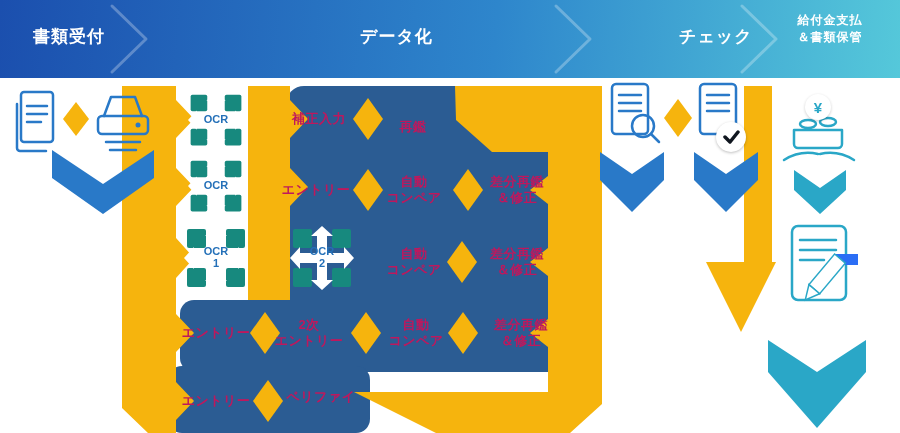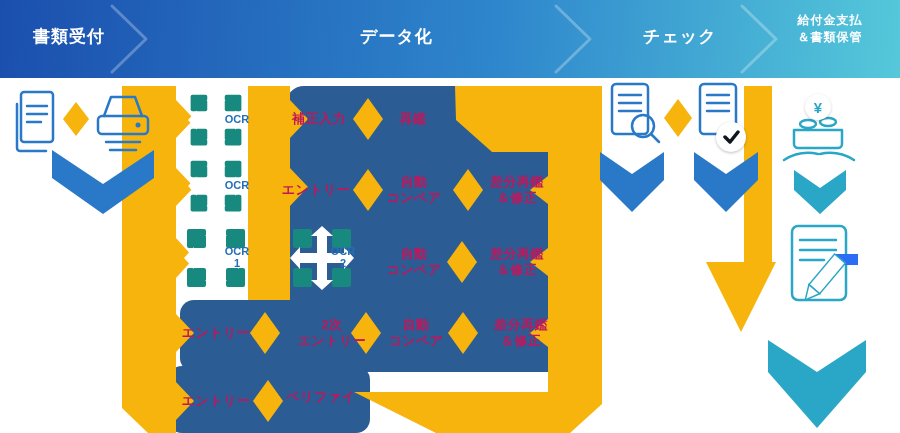--- a/index.html
+++ b/index.html
@@ -12,21 +12,21 @@
   .hdr-center{text-align:center;line-height:1.4;font-size:12px;}
   .bg{position:absolute;left:0;top:0;}
   
   .step{position:absolute;transform:translate(-50%,-50%);color:#be185d;font-size:13px;font-weight:600;
         text-align:center;white-space:pre-line;line-height:1.25;letter-spacing:.5px;z-index:5;}
   
   .ocr-node{position:absolute;z-index:4;}
   .ocr-node svg{position:absolute;left:0;top:0;width:100%;height:100%;}
   .ocr-label{position:absolute;left:50%;top:50%;transform:translate(-50%,-50%);
              color:#2470b8;font-size:11px;font-weight:700;text-align:center;
-             white-space:pre-line;line-height:1.05;z-index:2;margin-left:21px;}
+             white-space:pre-line;line-height:1.05;z-index:2;}
   
   .icon{position:absolute;z-index:4;}
   .check-badge{position:absolute;left:716px;top:122px;width:30px;height:30px;background:#fff;
                border-radius:50%;z-index:6;display:flex;align-items:center;justify-content:center;
                box-shadow:0 1px 3px rgba(0,0,0,.25);}
   .yen-circle{position:absolute;left:805px;top:94px;width:26px;height:26px;background:#fff;border-radius:50%;
               z-index:6;display:flex;align-items:center;justify-content:center;
               box-shadow:0 1px 3px rgba(0,0,0,.2);}
   .yen-circle span{color:#2AA7C7;font-weight:800;font-size:15px;}
 </style>
@@ -38,21 +38,21 @@
   <div class="hdr">
     <svg class="bg" width="900" height="78" viewBox="0 0 900 78">
       <g fill="none" stroke="rgba(255,255,255,0.28)" stroke-width="3" stroke-linecap="round" stroke-linejoin="round">
         <path d="M112,6 L146,39 L112,72"></path>
         <path d="M556,6 L590,39 L556,72"></path>
         <path d="M742,6 L776,39 L742,72"></path>
       </g>
     </svg>
     <div class="hdr-label" style="left:33px;top:25px">書類受付</div>
     <div class="hdr-label" style="left:360px;top:25px">データ化</div>
-    <div class="hdr-label" style="left:643px;top:25px">チェック</div>
+    <div class="hdr-label" style="left:679px;top:25px">チェック</div>
     <div class="hdr-label hdr-center" style="left:772px;top:12px;width:116px">給付金支払
 ＆書類保管</div>
   </div>
 
   <svg class="bg" width="900" height="433" viewBox="0 0 900 433">
 
     <g fill="#2B5C93">
       <rect x="286" y="86" width="276" height="222" rx="18"></rect>
       <rect x="180" y="300" width="382" height="72" rx="14"></rect>
       <rect x="168" y="366" width="202" height="67" rx="14"></rect>
@@ -158,35 +158,35 @@
           <rect x="3" y="42" width="19" height="19" rx="2"></rect>
           <rect x="42" y="42" width="19" height="19" rx="2"></rect>
         </g>
       <polygon fill="#fff" points="32,0 43,10 37,10 37,27 54,27 54,21 64,32 54,43 54,37 37,37 37,54 43,54 32,64 21,54 27,54 27,37 10,37 10,43 0,32 10,21 10,27 27,27 27,10 21,10"></polygon>
     </svg>
     <span class="ocr-label">OCR
 2</span>
   </div>
 
   <div class="step" style="left:319px;top:119px">補正入力</div>
-  <div class="step" style="left:413px;top:119px">再鑑</div>
+  <div class="step" style="left:413px;top:127px">再鑑</div>
 
   <div class="step" style="left:316px;top:190px">エントリー</div>
   <div class="step" style="left:414px;top:190px">自動
 コンペア</div>
   <div class="step" style="left:517px;top:190px">差分再鑑
 ＆修正</div>
 
   <div class="step" style="left:414px;top:262px">自動
 コンペア</div>
   <div class="step" style="left:517px;top:262px">差分再鑑
 ＆修正</div>
 
   <div class="step" style="left:216px;top:333px">エントリー</div>
-  <div class="step" style="left:332px;top:333px">2次
+  <div class="step" style="left:309px;top:333px">2次
 エントリー</div>
   <div class="step" style="left:416px;top:333px">自動
 コンペア</div>
   <div class="step" style="left:521px;top:333px">差分再鑑
 ＆修正</div>
 
   <div class="step" style="left:216px;top:401px">エントリー</div>
   <div class="step" style="left:321px;top:397px">ベリファイ</div>
 
   <svg class="icon" style="left:604px;top:80px" width="58" height="70" viewBox="0 0 58 70">

